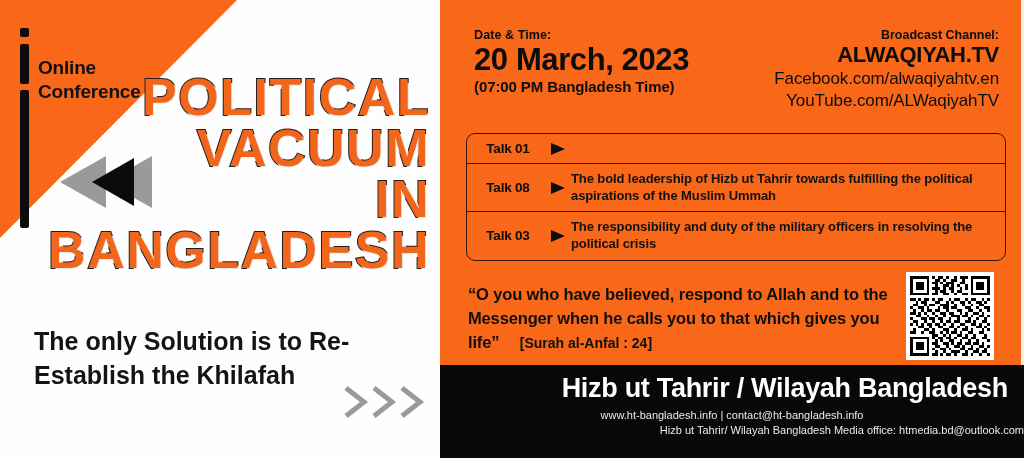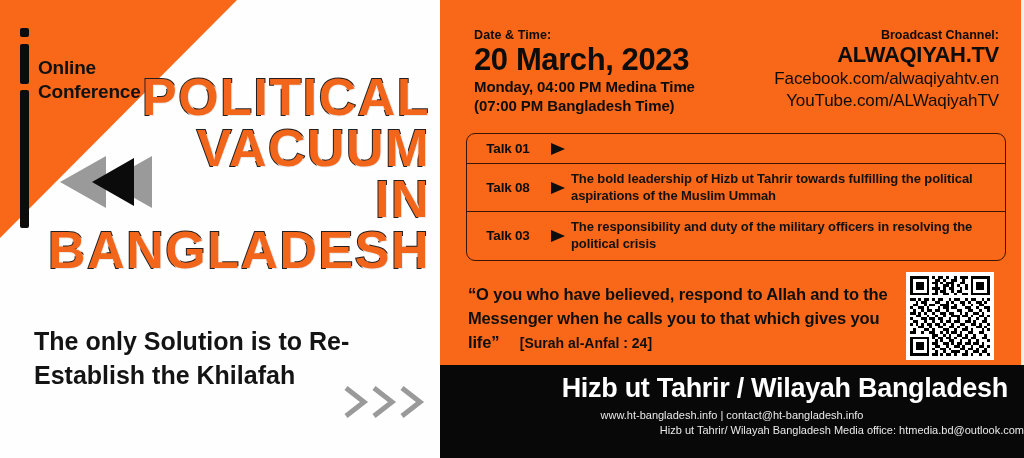--- a/index.html
+++ b/index.html
@@ -196,21 +196,20 @@
       </svg>
     </div>
   </div>
 
   <div class="right-panel">
     <div class="edge-strip"></div>
 
     <div class="dt-block">
       <div class="dt-label">Date &amp; Time:</div>
       <div class="dt-date">20 March, 2023</div>
-      <div class="dt-line">Monday, 04:00 PM Medina Time</div>
       <div class="dt-line">(07:00 PM Bangladesh Time)</div>
     </div>
 
     <div class="bc-block">
       <div class="bc-label">Broadcast Channel:</div>
       <div class="bc-name">ALWAQIYAH.TV</div>
       <div class="bc-line">Facebook.com/alwaqiyahtv.en</div>
       <div class="bc-line">YouTube.com/ALWaqiyahTV</div>
     </div>
 

